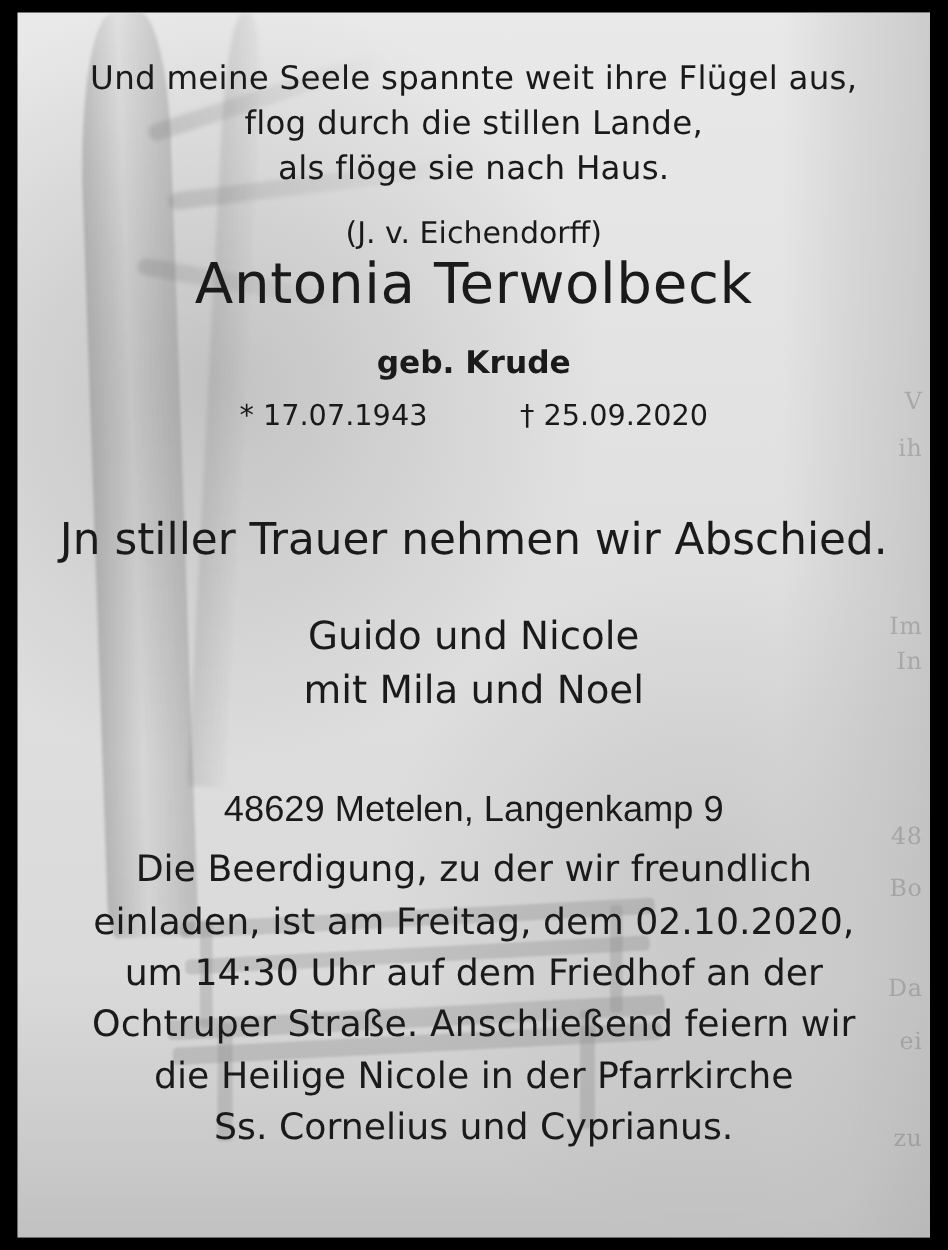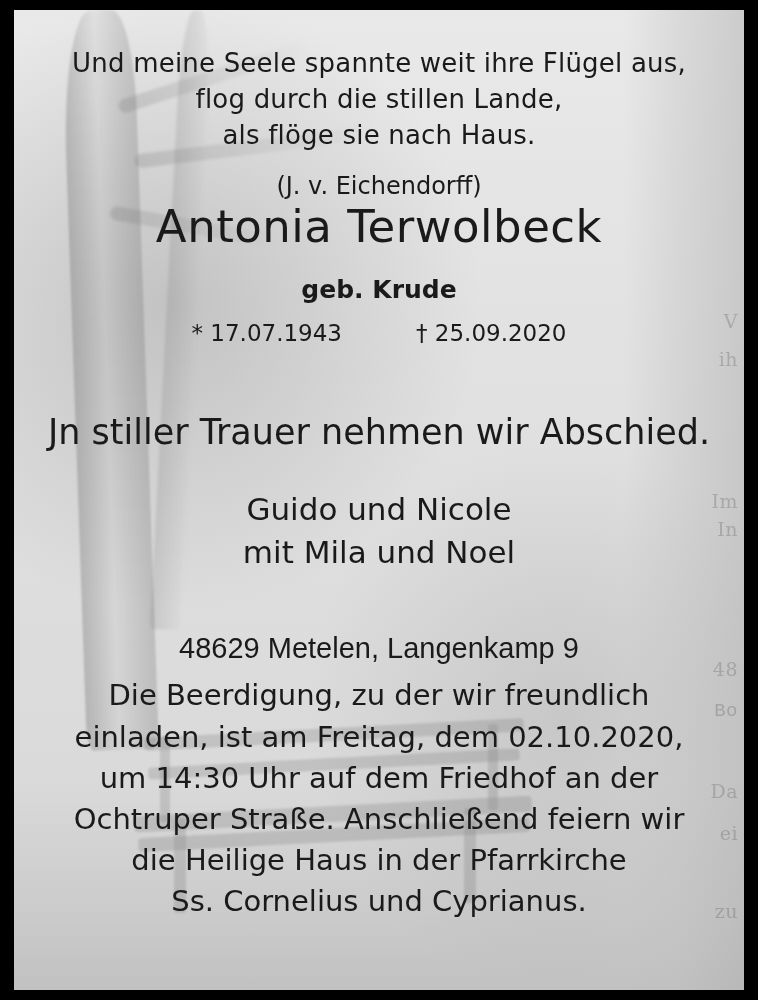--- a/index.html
+++ b/index.html
@@ -220,21 +220,21 @@
         <div class="bench-leg" style="left:354px; top:14px; width:10px; height:86px;"></div>
       </div>
 
       <div class="bg-rightcol"></div>
 
       <div class="ghost" style="top:300px;">V</div>
       <div class="ghost" style="top:338px;">ih</div>
       <div class="ghost" style="top:480px;">Im</div>
       <div class="ghost" style="top:508px;">In</div>
       <div class="ghost" style="top:648px;">48</div>
-      <div class="ghost" style="top:690px;font-family:Liberation Mono, monospace;">Bo</div>
+      <div class="ghost" style="top:690px;">Bo</div>
       <div class="ghost" style="top:770px;">Da</div>
       <div class="ghost" style="top:812px;">ei</div>
       <div class="ghost" style="top:890px;">zu</div>
     </div>
 
     <div class="content">
 
       <div class="poem">
         <div class="l1">Und meine Seele spannte weit ihre Flügel aus,</div>
         <div>flog durch die stillen Lande,</div>
@@ -258,19 +258,19 @@
         <div>mit Mila und Noel</div>
       </div>
 
       <div class="address">48629 Metelen, Langenkamp 9</div>
 
       <div class="funeral">
         <div>Die Beerdigung, zu der wir freundlich</div>
         <div>einladen, ist am Freitag, dem 02.10.2020,</div>
         <div>um 14:30 Uhr auf dem Friedhof an der</div>
         <div>Ochtruper Straße. Anschließend feiern wir</div>
-        <div>die Heilige Haus in der Pfarrkirche</div>
+        <div>die Heilige Nicole in der Pfarrkirche</div>
         <div>Ss. Cornelius und Cyprianus.</div>
       </div>
 
     </div>
   </div>
 </div>
 
 </body></html>

